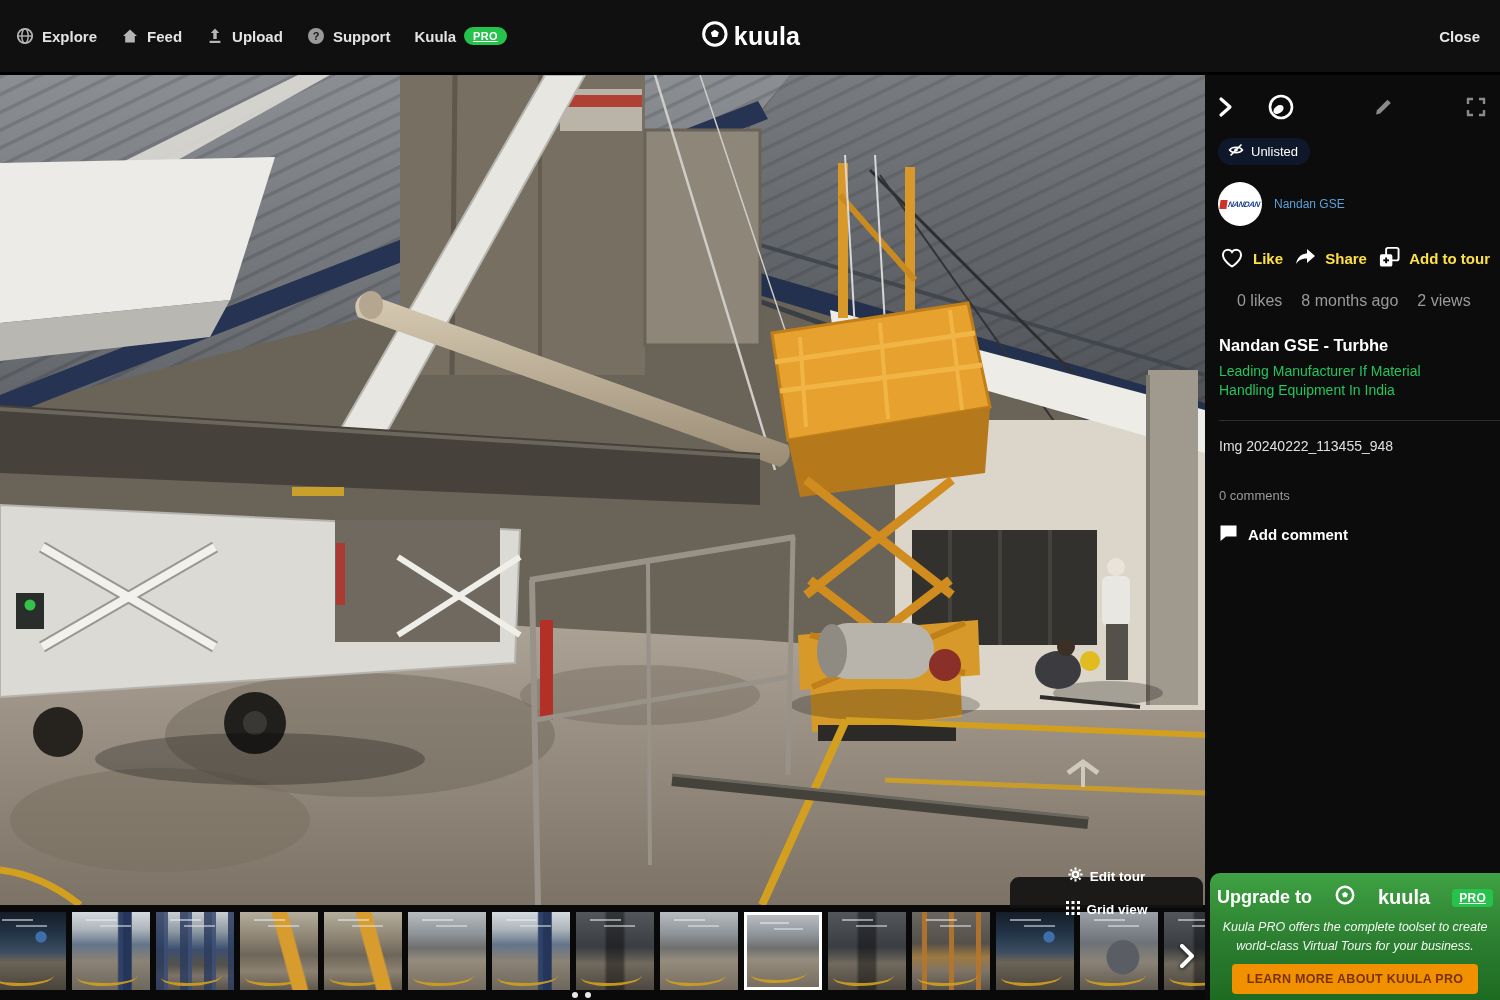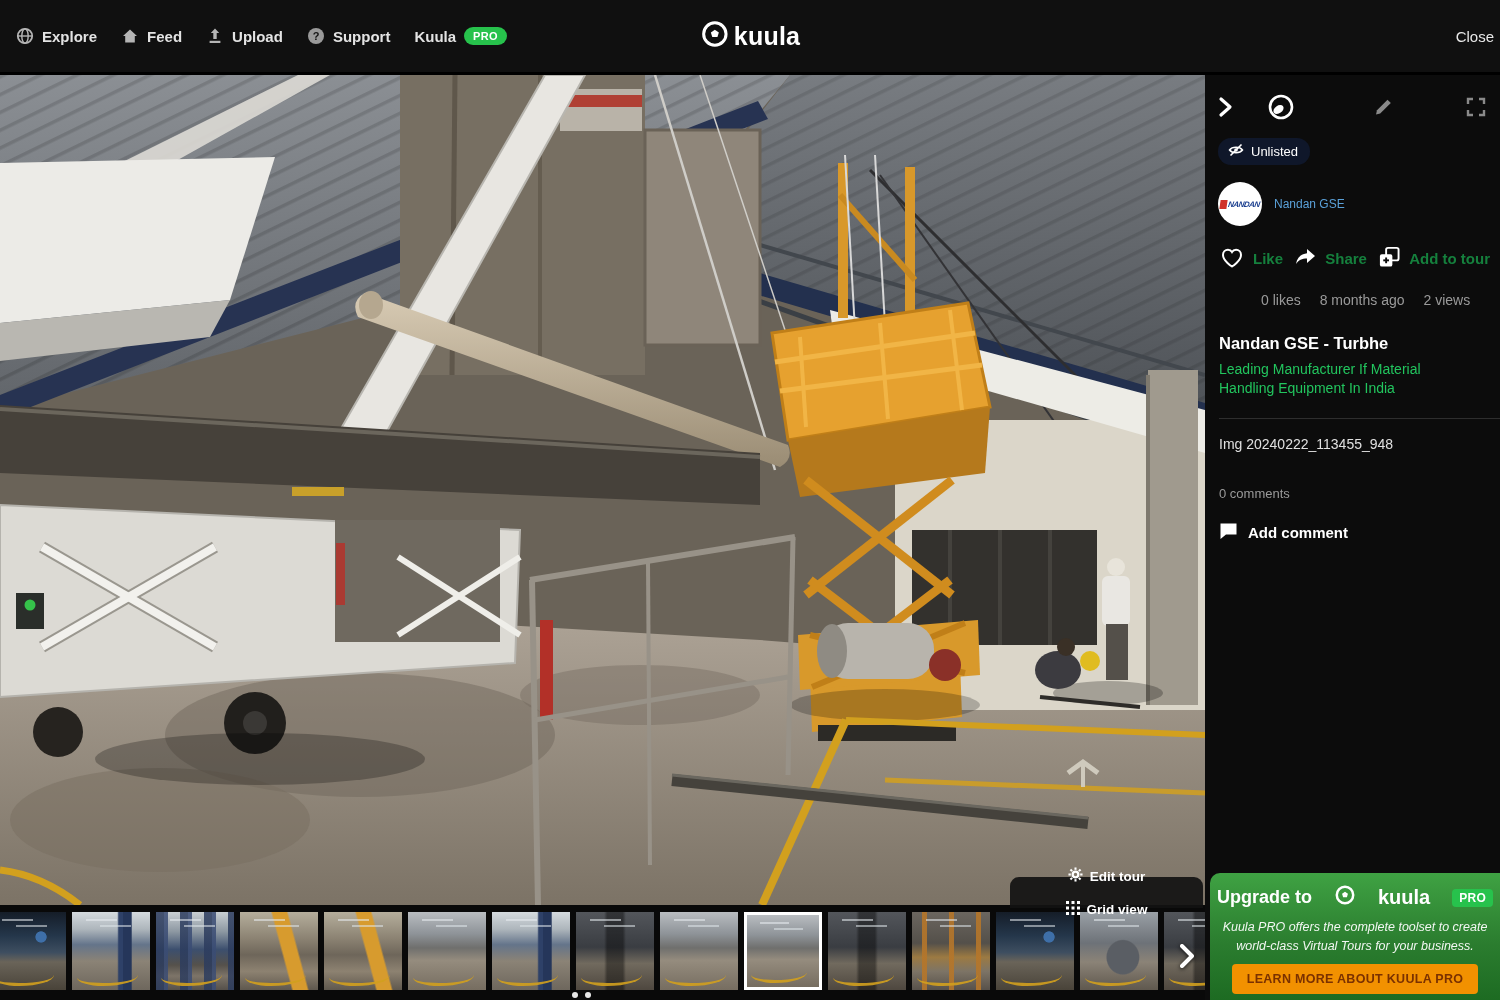--- a/index.html
+++ b/index.html
@@ -6,24 +6,24 @@
     font-family:"Liberation Sans",sans-serif;-webkit-font-smoothing:antialiased;}
   .app{position:relative;width:1500px;height:1000px;background:#000;}
 
   
   .topbar{position:absolute;left:0;top:0;width:1500px;height:72px;background:#101010;
     display:flex;align-items:center;z-index:30;}
   .nav-left{display:flex;align-items:center;gap:24px;padding-left:16px;}
   .nav-item{display:flex;align-items:center;gap:8px;color:#e3e3e3;font-size:15px;font-weight:bold;cursor:pointer;}
   .nav-item svg{display:block;}
   .pro-badge{background:var(--pro-green,#27c24c);color:#fff;font-size:11px;font-weight:bold;
-    padding:3px 9px;border-radius:11px;letter-spacing:.3px;}
+    padding:3px 9px;border-radius:11px;letter-spacing:.3px;text-decoration:underline;}
   .logo-center{position:absolute;left:50%;transform:translateX(-50%);display:flex;align-items:center;gap:4px;}
   .logo-center .logo-text{color:#fff;font-size:25px;font-weight:bold;letter-spacing:.2px;}
-  .close-btn{margin-left:auto;padding-right:6px;color:#e8e8e8;font-size:15px;font-weight:normal;cursor:pointer;}
+  .close-btn{margin-left:auto;padding-right:20px;color:#e8e8e8;font-size:15px;font-weight:bold;cursor:pointer;}
 
   
   .viewer{position:absolute;left:0;top:75px;width:1205px;height:830px;background:#6a6358;overflow:hidden;cursor:grab;}
   .viewer svg{display:block;width:100%;height:100%;}
 
   .edit-pill{position:absolute;left:1010px;top:877px;width:193px;height:31px;background:rgba(18,18,18,.92);
     border-radius:9px 9px 0 0;display:flex;align-items:center;justify-content:center;gap:16px;z-index:25;flex-direction:column;}
   .pill-btn{display:flex;align-items:center;gap:7px;color:#fff;font-size:13.5px;font-weight:bold;cursor:pointer;}
 
   
@@ -33,22 +33,22 @@
   .sp1{width:34px;} .grow{flex:1;} .sp2{width:72px;}
   .visibility-pill{display:inline-flex;align-items:center;gap:7px;background:#0f172a;color:#fff;
     font-size:13px;border-radius:13px;padding:5px 12px 5px 10px;margin:13px 0 0 13px;}
   .profile-row{display:flex;align-items:center;gap:12px;padding:17px 0 0 13px;}
   .avatar{width:44px;height:44px;border-radius:50%;background:#fff;display:flex;align-items:center;justify-content:center;overflow:hidden;cursor:pointer;}
   .avatar-logo{display:flex;align-items:center;gap:1px;transform:skewX(-8deg);}
   .avatar-logo .sq{width:7px;height:9px;background:#d03028;display:inline-block;}
   .avatar-logo .tx{color:#1b3f8f;font-size:8px;font-weight:bold;font-style:italic;letter-spacing:-.5px;}
   .author-name{color:var(--link-blue,#5aa0d8);font-size:12px;cursor:pointer;}
   .action-row{display:flex;align-items:center;justify-content:space-between;padding:20px 10px 0 15px;}
-  .action-btn{display:flex;align-items:center;gap:9px;color:#15803d;font-size:15px;font-weight:bold;cursor:pointer;}
-  .stats-row{display:flex;gap:19px;padding:21px 0 0 32px;color:#9a9a9a;font-size:14px;margin-left:24px;}
+  .action-btn{display:flex;align-items:center;gap:9px;color:#fde047;font-size:15px;font-weight:bold;cursor:pointer;}
+  .stats-row{display:flex;gap:19px;padding:21px 0 0 32px;color:#9a9a9a;font-size:16px;}
   .post-title{padding:26px 14px 0 14px;font-size:16.5px;font-weight:bold;color:#fff;}
   .post-desc{padding:7px 24px 0 14px;font-size:14px;line-height:1.38;color:#22c55e;max-width:262px;}
   .divider{height:1px;background:#2e2e2e;margin:19px 0 0 14px;}
   .img-name{padding:17px 14px 0 14px;font-size:14px;color:#e0e0e0;}
   .comments-count{padding:34px 14px 0 14px;font-size:13px;color:#9a9a9a;}
   .add-comment-row{display:flex;align-items:center;gap:10px;padding:21px 14px 0 14px;color:#fff;
     font-size:15px;font-weight:bold;cursor:pointer;}
 
   
   .upgrade{position:absolute;left:5px;bottom:0;width:290px;height:127px;box-sizing:border-box;

